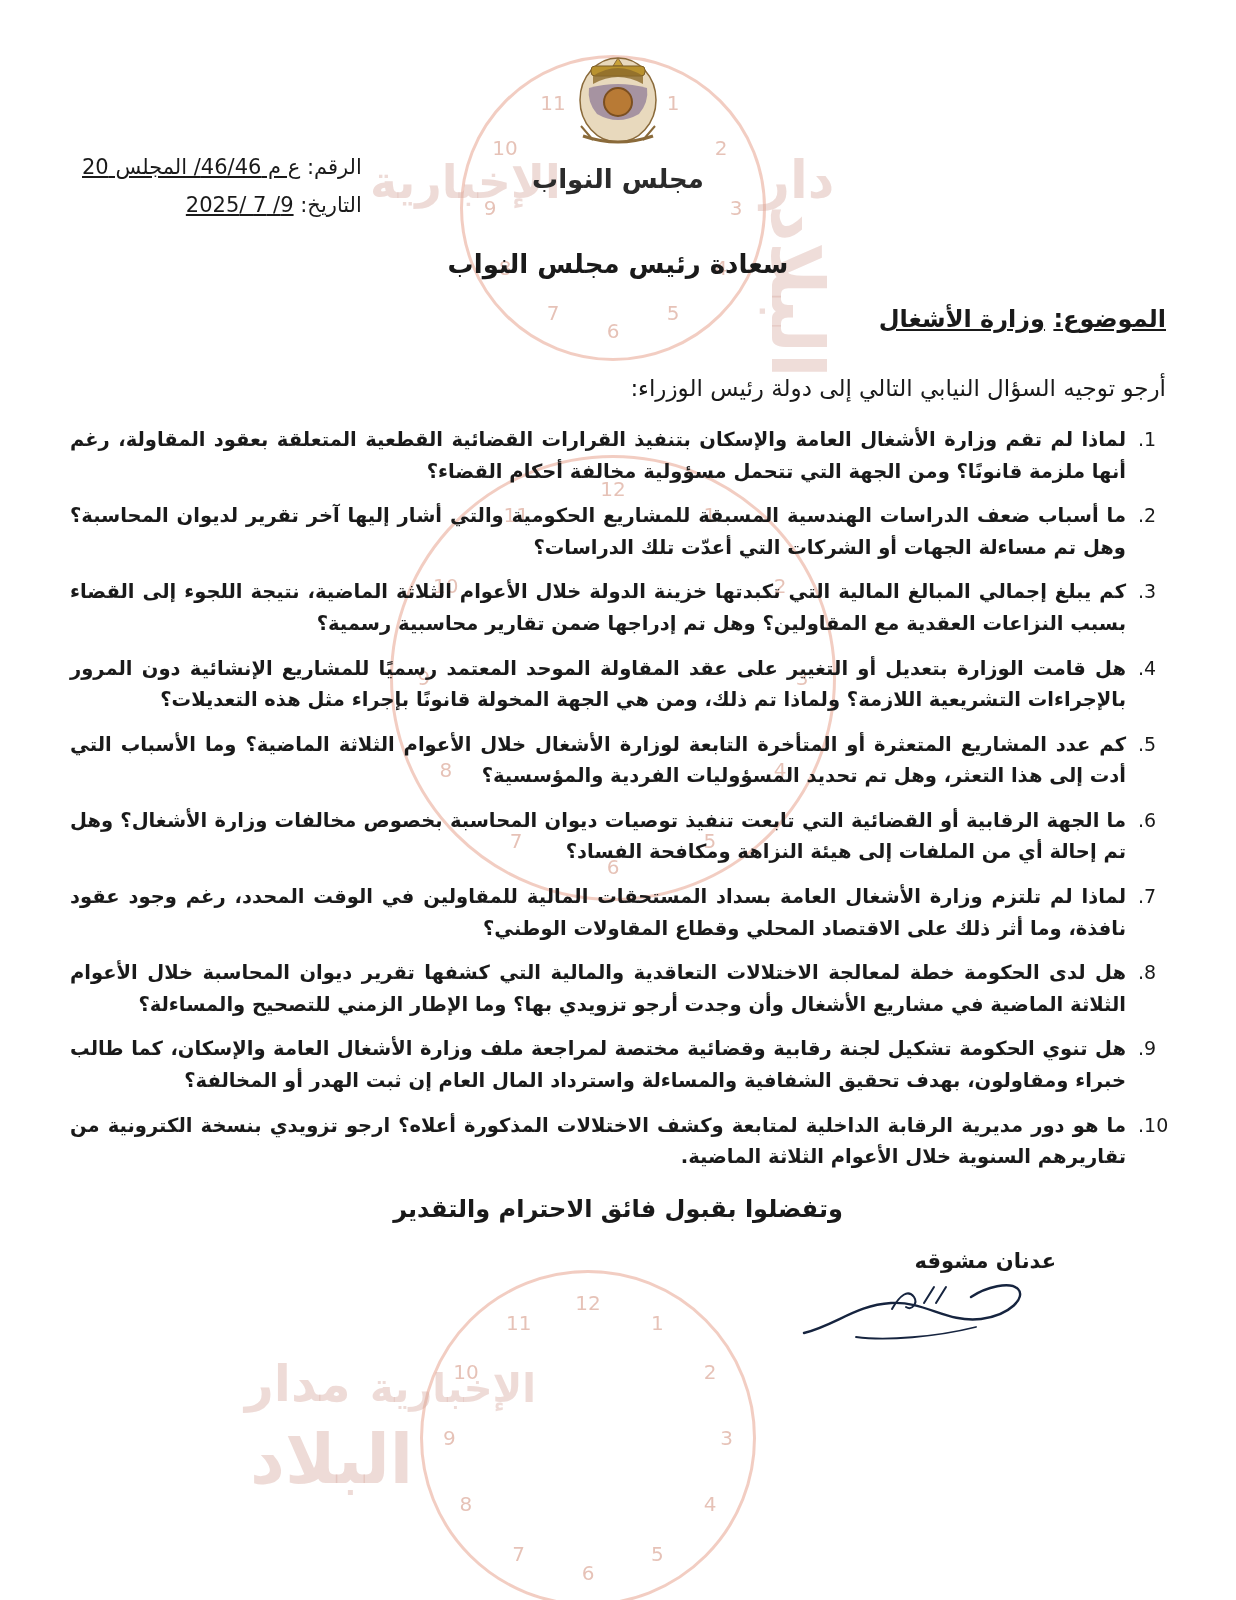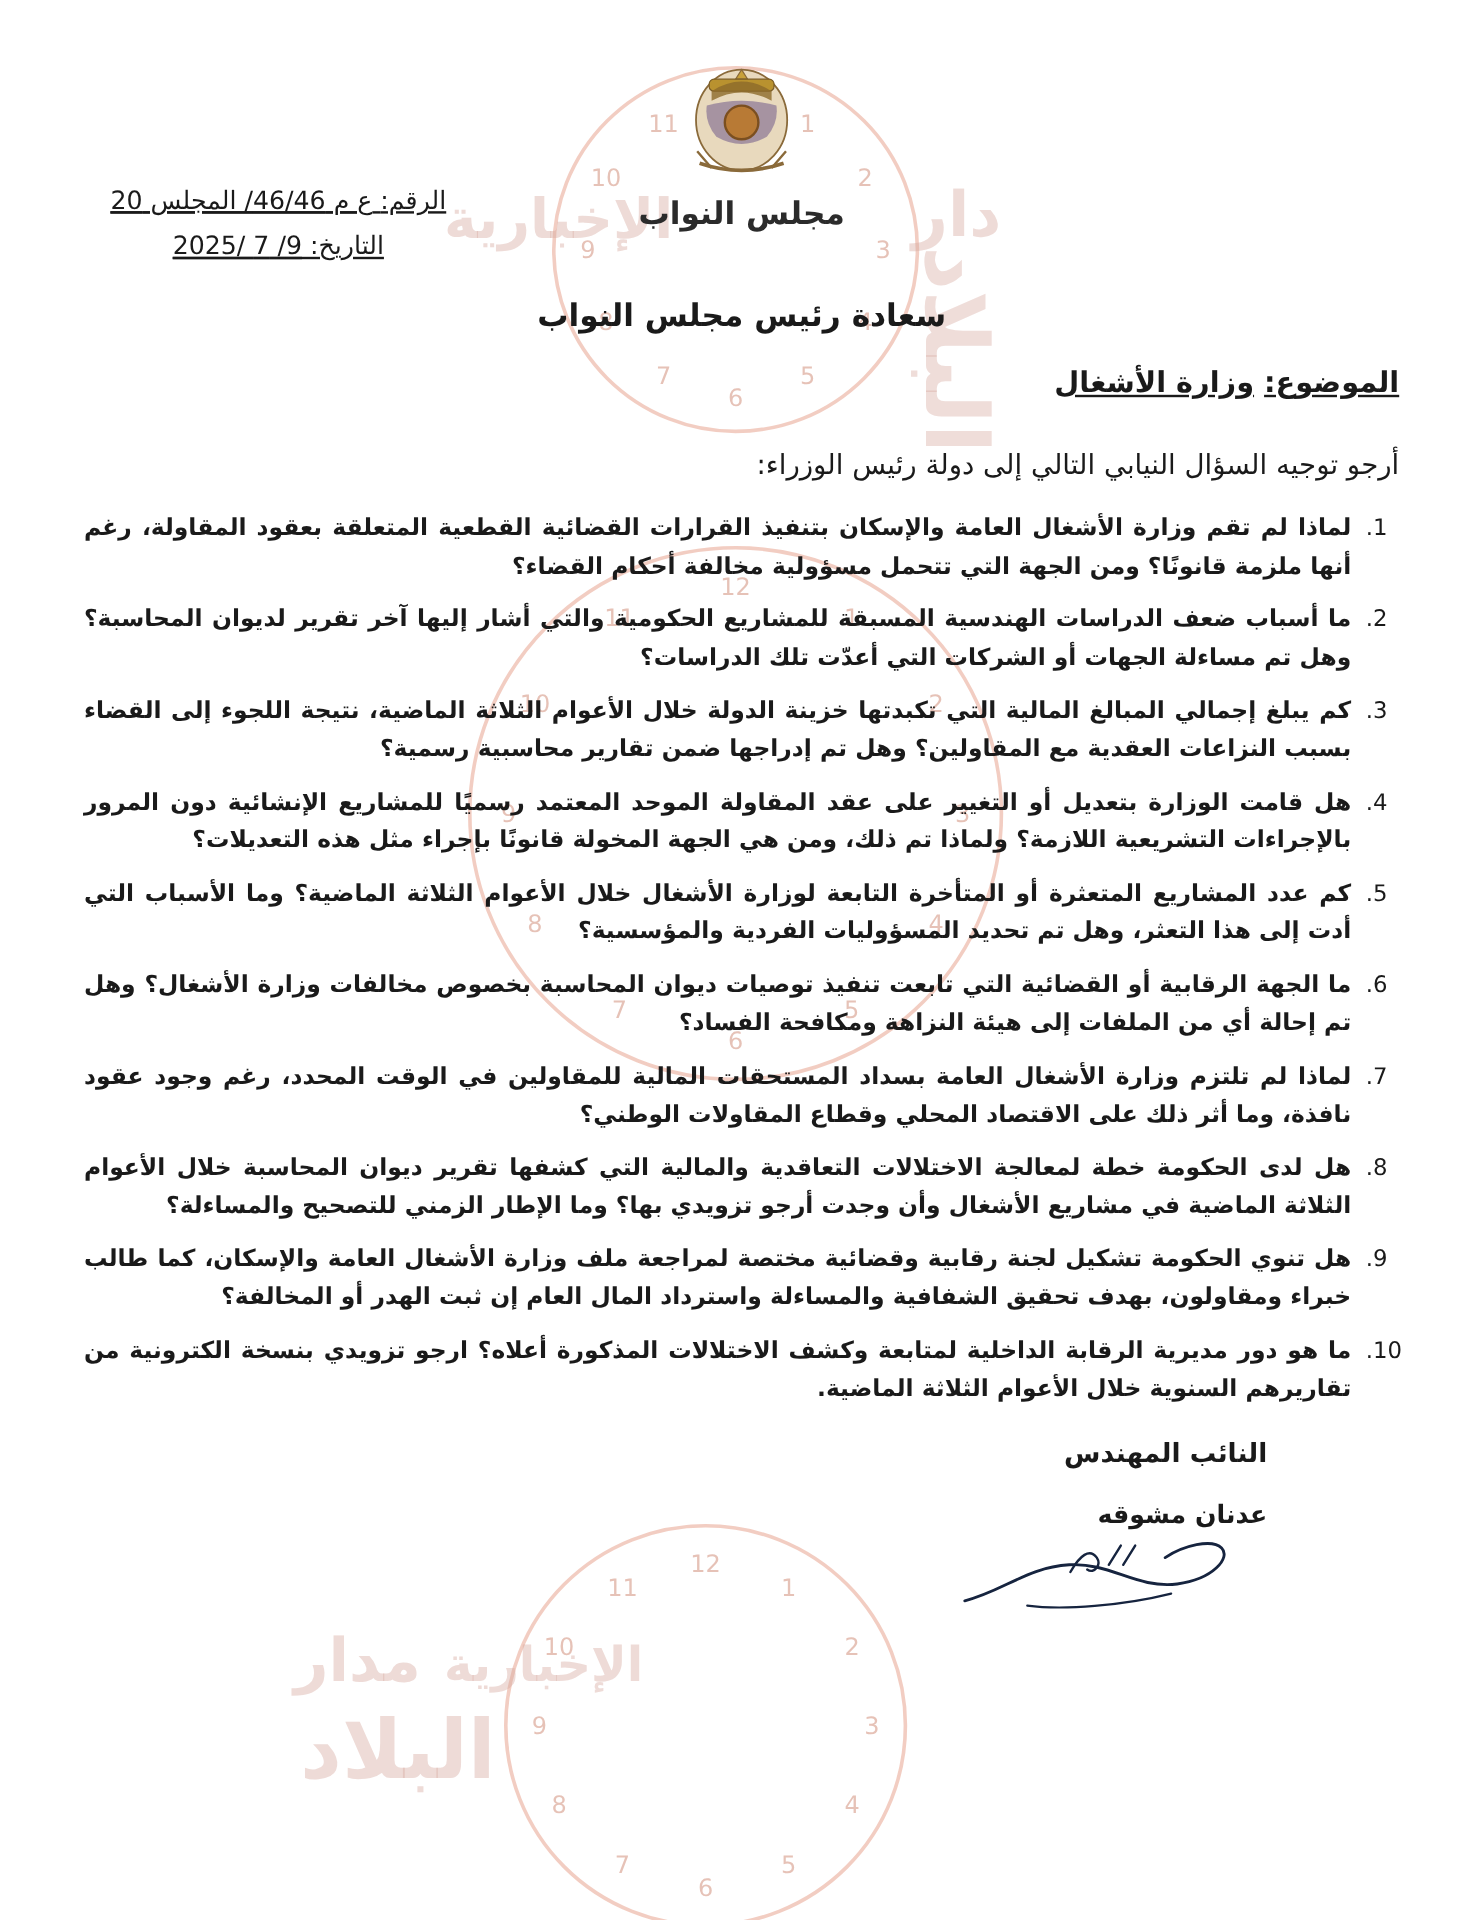--- a/index.html
+++ b/index.html
@@ -81,25 +81,24 @@
     margin-top: 4px;
     font-size: 26px;
     color: #2b2b2b;
     font-weight: bold;
     font-family: "DejaVu Sans", sans-serif;
   }
 
   .meta {
     position: absolute;
     top: 155px;
-    left: 92px;
-    text-align: center;
+    left: 82px;
+    text-align: right;
     direction: rtl;
     z-index: 3;
-    text-decoration: underline;
   }
   .meta div {
     font-size: 21px;
     margin-bottom: 14px;
     white-space: nowrap;
   }
   .meta span.u {
     text-decoration: underline;
   }
 
@@ -283,23 +282,23 @@
     <li>كم يبلغ إجمالي المبالغ المالية التي تكبدتها خزينة الدولة خلال الأعوام الثلاثة الماضية، نتيجة اللجوء إلى القضاء بسبب النزاعات العقدية مع المقاولين؟ وهل تم إدراجها ضمن تقارير محاسبية رسمية؟</li>
     <li>هل قامت الوزارة بتعديل أو التغيير على عقد المقاولة الموحد المعتمد رسميًا للمشاريع الإنشائية دون المرور بالإجراءات التشريعية اللازمة؟ ولماذا تم ذلك، ومن هي الجهة المخولة قانونًا بإجراء مثل هذه التعديلات؟</li>
     <li>كم عدد المشاريع المتعثرة أو المتأخرة التابعة لوزارة الأشغال خلال الأعوام الثلاثة الماضية؟ وما الأسباب التي أدت إلى هذا التعثر، وهل تم تحديد المسؤوليات الفردية والمؤسسية؟</li>
     <li>ما الجهة الرقابية أو القضائية التي تابعت تنفيذ توصيات ديوان المحاسبة بخصوص مخالفات وزارة الأشغال؟ وهل تم إحالة أي من الملفات إلى هيئة النزاهة ومكافحة الفساد؟</li>
     <li>لماذا لم تلتزم وزارة الأشغال العامة بسداد المستحقات المالية للمقاولين في الوقت المحدد، رغم وجود عقود نافذة، وما أثر ذلك على الاقتصاد المحلي وقطاع المقاولات الوطني؟</li>
     <li>هل لدى الحكومة خطة لمعالجة الاختلالات التعاقدية والمالية التي كشفها تقرير ديوان المحاسبة خلال الأعوام الثلاثة الماضية في مشاريع الأشغال وأن وجدت أرجو تزويدي بها؟ وما الإطار الزمني للتصحيح والمساءلة؟</li>
     <li>هل تنوي الحكومة تشكيل لجنة رقابية وقضائية مختصة لمراجعة ملف وزارة الأشغال العامة والإسكان، كما طالب خبراء ومقاولون، بهدف تحقيق الشفافية والمساءلة واسترداد المال العام إن ثبت الهدر أو المخالفة؟</li>
     <li>ما هو دور مديرية الرقابة الداخلية لمتابعة وكشف الاختلالات المذكورة أعلاه؟ ارجو تزويدي بنسخة الكترونية من تقاريرهم السنوية خلال الأعوام الثلاثة الماضية.</li>
   </ol>
 
+  <div class="closing">وتفضلوا بقبول فائق الاحترام والتقدير</div>
 
   <div class="signature">
-    <div class="line1">النائب المهندس</div>
     <div class="line2">عدنان مشوقه</div>
     <div class="sig-mark">
       <svg viewBox="0 0 260 70" width="260" height="70" aria-hidden="true">
         <path d="M8 58 C40 50, 60 30, 95 28 C130 26, 150 48, 185 44 C215 40, 230 22, 222 14 C214 6, 190 12, 175 22" fill="none" stroke="#16243f" stroke-width="2.4" stroke-linecap="round"></path>
         <path d="M96 34 C104 20, 112 14, 118 22 C122 28, 116 36, 110 32" fill="none" stroke="#16243f" stroke-width="2" stroke-linecap="round"></path>
         <path d="M128 28 L138 12 M140 28 L150 12" fill="none" stroke="#16243f" stroke-width="2" stroke-linecap="round"></path>
         <path d="M60 62 C90 66, 140 62, 180 52" fill="none" stroke="#16243f" stroke-width="1.8" stroke-linecap="round"></path>
       </svg>
     </div>
   </div>

